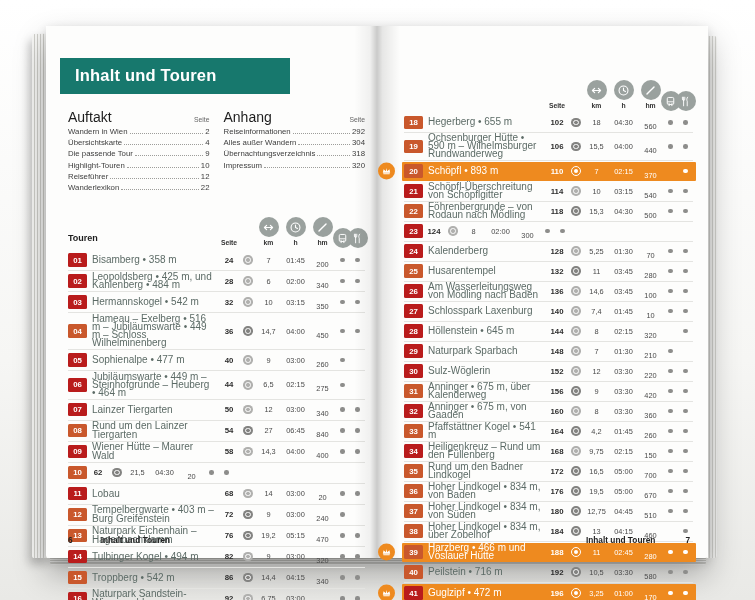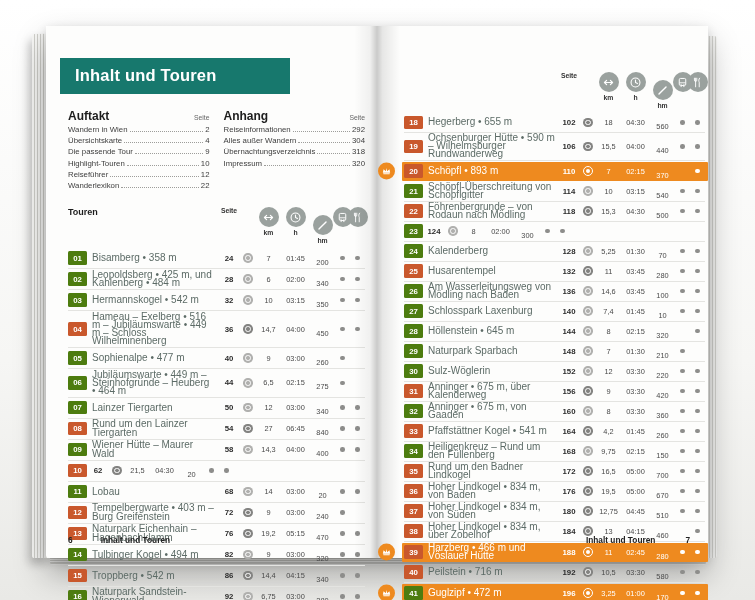--- a/index.html
+++ b/index.html
@@ -23,63 +23,63 @@
   .gutter{position:absolute;top:0;bottom:0;left:50%;width:46px;transform:translateX(-50%);
     background:linear-gradient(90deg,rgba(0,0,0,0) 0%,rgba(0,0,0,0.05) 35%,rgba(0,0,0,0.20) 50%,rgba(0,0,0,0.09) 62%,rgba(0,0,0,0) 100%);
     pointer-events:none;z-index:5;}
   
   .content-l{position:absolute;inset:0;padding:32px 12px 0 22px;box-sizing:border-box;}
   .banner{background:#17786D;color:#fff;font-weight:bold;font-size:16.5px;letter-spacing:0.2px;
     padding:8px 10px 9px 15px;width:205px;margin-left:-8px;}
   .cols{display:flex;gap:14px;margin-top:15px;}
   .col{flex:1;min-width:0;}
   .sec-head{display:flex;justify-content:space-between;align-items:baseline;margin-bottom:1px;}
-  .sec-title{font-size:12px;font-weight:bold;color:#1d1d1d;}
+  .sec-title{font-size:14px;font-weight:normal;color:#1d1d1d;}
   .seite-sm{font-size:6.8px;color:#666;}
   .toc-item{display:flex;align-items:baseline;font-size:7.8px;color:#3d3d3d;line-height:11.2px;}
   .toc-label{white-space:nowrap;}
   .leader{flex:1;border-bottom:1px dotted #9d9d9a;margin:0 2px 2px 2px;min-width:2px;}
   .toc-page{color:#3d3d3d;}
   
-  .table-head{display:flex;align-items:flex-start;margin-top:16px;margin-bottom:2px;}
+  .table-head{display:flex;align-items:flex-end;margin-top:16px;margin-bottom:2px;}
   .th-left{flex:1;font-weight:bold;font-size:9px;color:#1d1d1d;padding-bottom:5px;}
   .th-col{display:flex;flex-direction:column;align-items:center;justify-content:flex-end;gap:2px;}
   .th-label{font-size:6.8px;font-weight:bold;color:#333;padding-bottom:2px;}
   .circle-icon{width:20px;height:20px;border-radius:50%;background:#9aa19e;
     display:flex;align-items:center;justify-content:center;}
   .circle-icon svg{width:13px;height:13px;display:block;}
   .w-seite{width:22px;} .w-diff{width:16px;} .w-km{width:25px;} .w-h{width:29px;}
   .w-hm{width:25px;margin-top:8px;} .w-dot{width:15px;}
   .t-row{display:flex;align-items:center;border-bottom:1px solid #e4e4e1;position:relative;
     min-height:13px;padding:1px 0;}
   .content-l .t-row{min-height:14.5px;padding:1.5px 0;}
   .badge{width:19px;min-height:13.5px;border-radius:1.5px;color:#fff;font-size:7.8px;font-weight:bold;
     display:flex;align-items:center;justify-content:center;flex:0 0 19px;}
-  .badge.blue{background:#4d7c0f;} .badge.orange{background:#C9582C;}
+  .badge.blue{background:#b91c1c;} .badge.orange{background:#C9582C;}
   .name{flex:1;font-size:10px;line-height:8.2px;color:#5c6b66;padding:0 3px 0 5px;min-width:0;}
   .c{flex:0 0 auto;text-align:center;font-size:7.4px;color:#4a4a4a;}
   .c.page-no{font-weight:bold;color:#2d2d2d;font-size:7.8px;}
   .c.flexc{display:flex;align-items:center;justify-content:center;}
   .diff{width:9.5px;height:9.5px;border-radius:50%;position:relative;}
   .diff.light{background:#b0b0ae;} .diff.dark{background:#838381;}
   .diff::after{content:'';position:absolute;inset:2px;border:1px solid rgba(255,255,255,0.95);border-radius:50%;}
   .dot{width:4.5px;height:4.5px;border-radius:50%;background:#8d8d8b;}
   
   .t-row.hl{background:#EE8A1F;border-bottom:none;border-radius:1px;margin:1px -3px 1px -2px;
     padding-left:2px;padding-right:3px;}
   .t-row.hl .name{color:#fff;}
   .t-row.hl .c,.t-row.hl .c.page-no{color:#fff;}
   .t-row.hl .dot{background:#fff;}
   .t-row.hl .diff{background:transparent;border:1.5px solid #fff;width:8px;height:8px;}
   .t-row.hl .diff::after{inset:2px;border:none;background:#fff;}
   .crown{position:absolute;left:-24px;top:50%;transform:translateY(-50%);width:17px;height:17px;
     border-radius:50%;background:#EE8A1F;display:flex;align-items:center;justify-content:center;z-index:6;}
   .crown svg{width:11px;height:11px;display:block;}
   
-  .content-r{position:absolute;inset:0;padding:30px 3px 0 27px;box-sizing:border-box;}
+  .content-r{position:absolute;inset:0;padding:30px 15px 0 27px;box-sizing:border-box;}
   
   .footer{position:absolute;bottom:13px;font-size:8.3px;font-weight:bold;color:#222;display:flex;}
   .footer.fl{left:22px;gap:28px;}
   .footer.fr{right:18px;gap:30px;}
 </style>
 </head>
 <body>
 
 <div class="scene">
   <div class="book">

